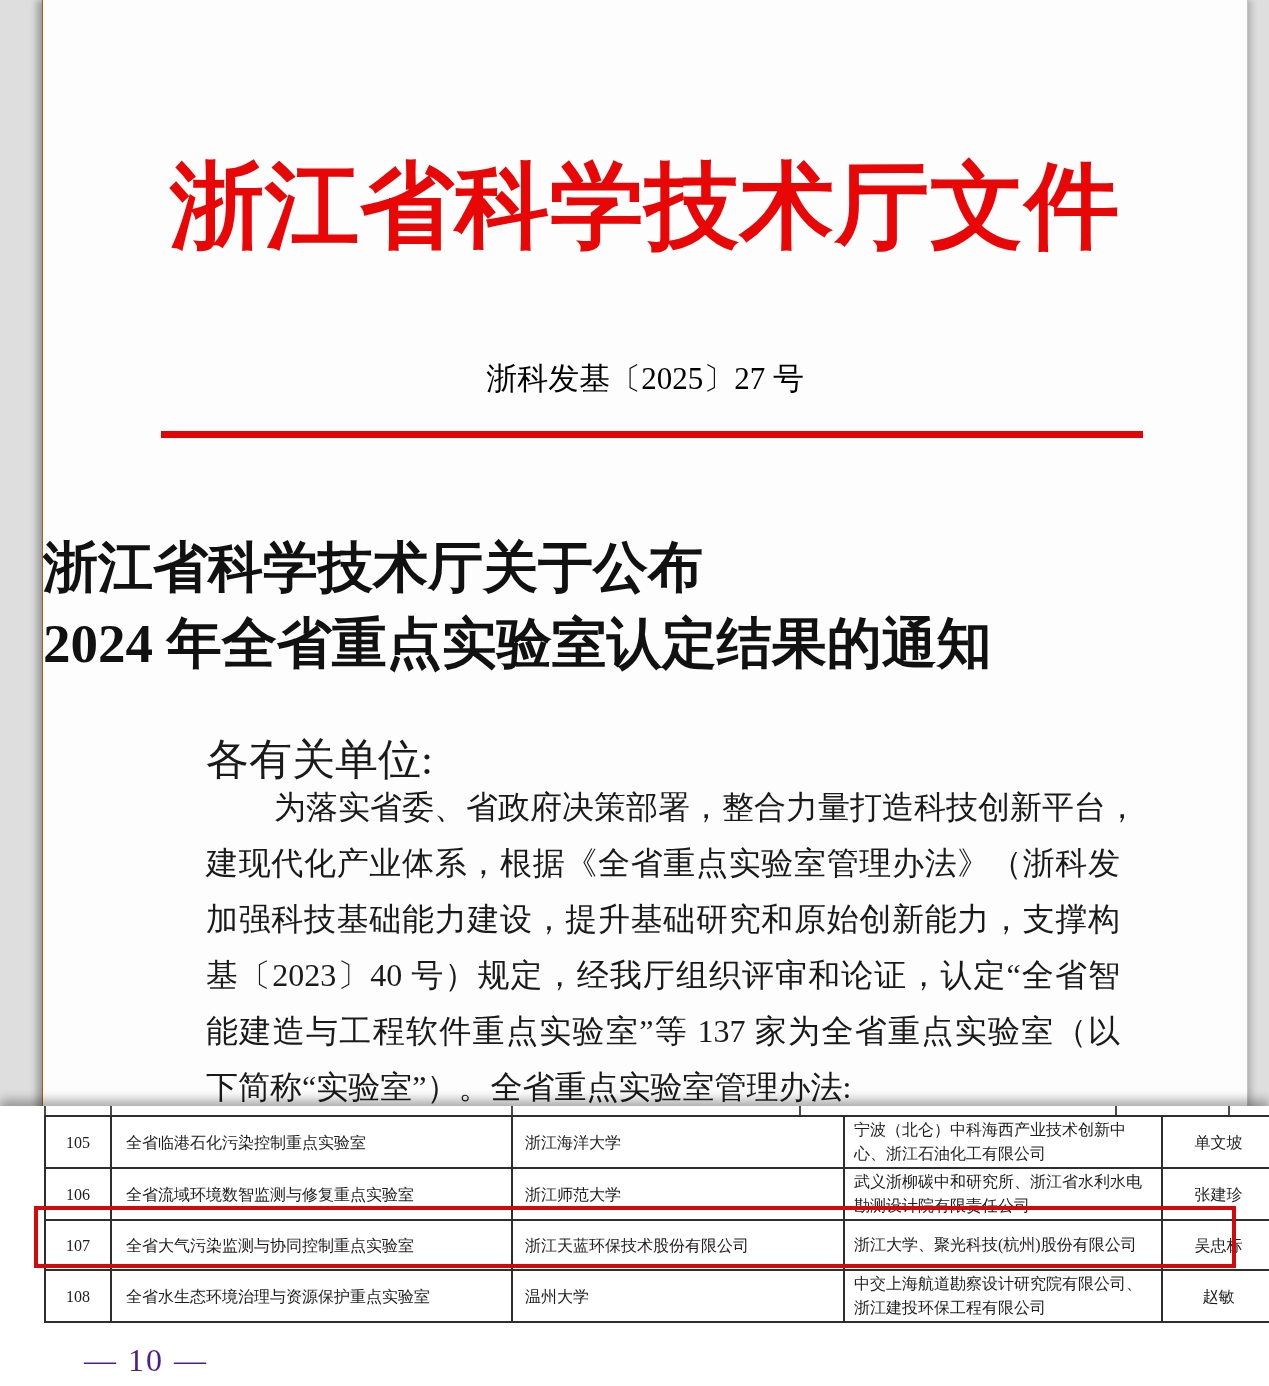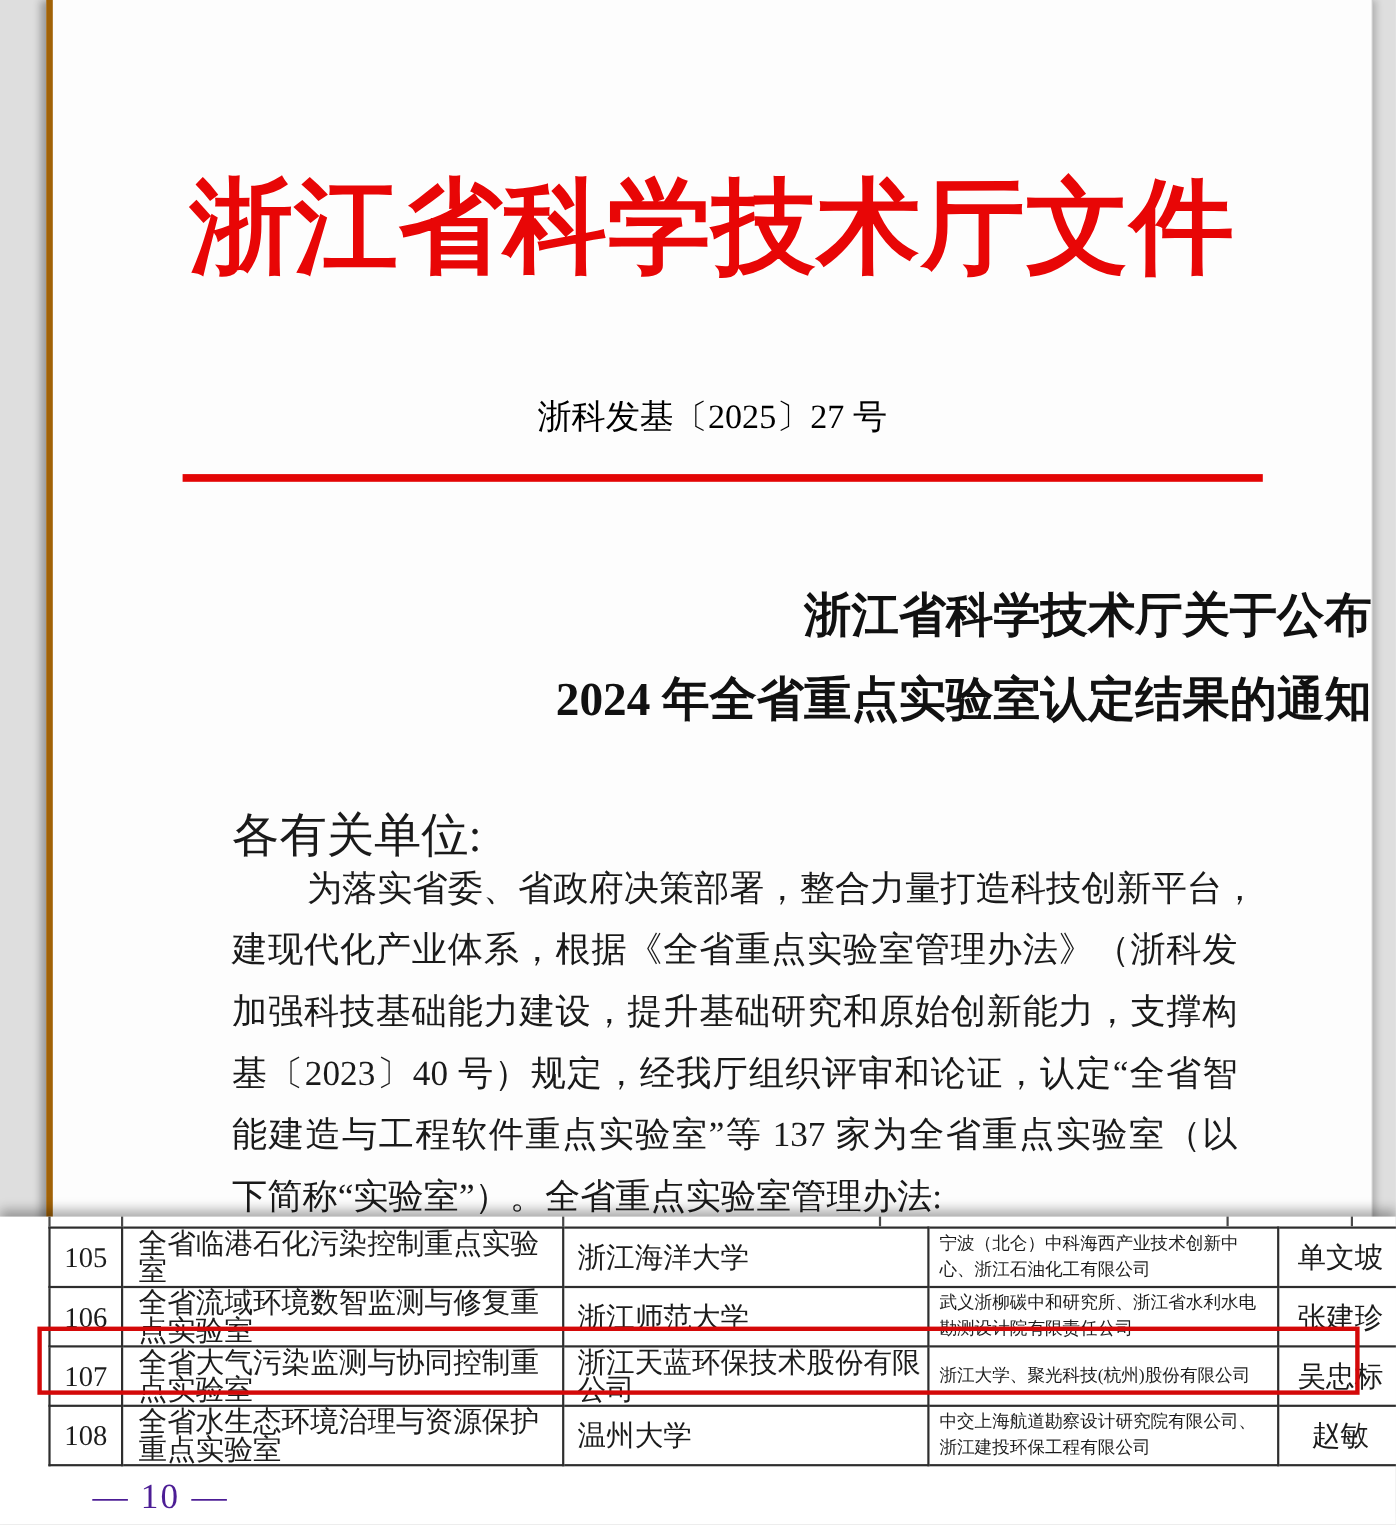--- a/index.html
+++ b/index.html
@@ -12,21 +12,21 @@
     overflow: hidden;
   }
 
   
   .doc-page {
     position: absolute;
     left: 42px; top: 0;
     width: 1206px; height: 1112px;
     background: #fdfdfd;
     box-shadow: -5px 0 7px rgba(0,0,0,0.30), 4px 0 6px rgba(0,0,0,0.18);
-    border-left: 6px solid #a16207;
+    border-left: 1px solid #a16207;
     border-right: 1px solid #c2c2c2;
   }
   .red-header {
     position: absolute;
     left: 0; top: 143px;
     width: 100%;
     text-align: center;
     font-size: 94px;
     font-weight: bold;
     color: #e80606;
@@ -44,22 +44,22 @@
   .red-rule {
     position: absolute;
     left: 118px; top: 431px;
     width: 982px; height: 7px;
     background: #e30505;
   }
   .notice-title { 
     position: absolute;
     left: 0;
     width: 100%;
-    text-align: right;
-    font-size: 43px;
+    text-align: left;
+    font-size: 55px;
     font-weight: bold;
     color: #111;
     white-space: nowrap;
   }
   .notice-title.line1 { top: 531px; }
   .notice-title.line2 { top: 607px; }
   .salutation {
     position: absolute;
     left: 163px; top: 731px;
     font-size: 43px;
@@ -97,21 +97,21 @@
     position: absolute;
     left: 44px; top: 9px;
     width: 1186px;
     border-collapse: collapse;
     table-layout: fixed;
     background: #fff;
   }
   .result-table td {
     border: 2px solid #2e2e2e;
     height: 50px;
-    font-size: 26px;
+    font-size: 16px;
     color: #1c1c1c;
     padding: 1px 6px;
     vertical-align: middle;
     line-height: 25px;
     overflow: hidden;
   }
   .result-table td.c-no { text-align: center; width: 66px; }
   .result-table td.c-lab { width: 401px; padding-left: 14px; }
   .result-table td.c-host { width: 332px; padding-left: 12px; }
   .result-table td.c-partners { width: 318px; font-size: 16px; line-height: 24px; padding-left: 9px; padding-right: 5px; }

